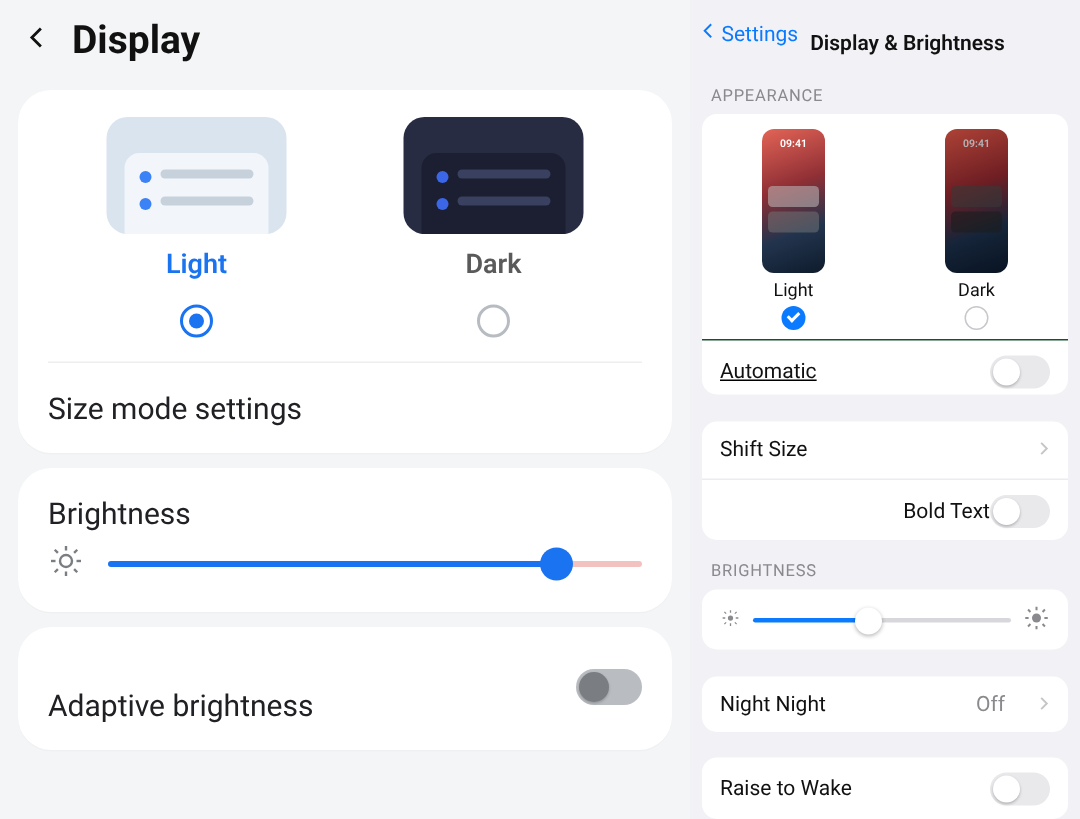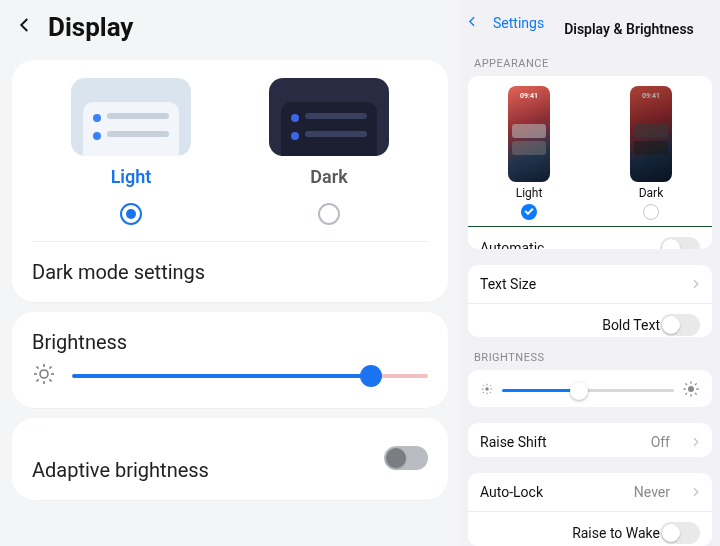--- a/index.html
+++ b/index.html
@@ -78,21 +78,21 @@
     width:44px; height:24px; border-radius:12px; background:#c7c9cb; position:relative;
   }
   .switch::after { content:""; position:absolute; width:20px; height:20px; border-radius:50%; background:#fff; top:2px; left:2px; box-shadow:0 1px 2px rgba(0,0,0,.2);}
   .switch.off-grey { background:#b9bcc0; }
   .switch.off-grey::after { left:2px; background:#7a7e82; }
 
   
   .right {
     width: 260px; height:546px; background:#f2f2f6; display:flex; flex-direction:column; font-size:13px;
   }
-  .ios-nav { display:flex; align-items:center; padding:8px 8px 6px 6px; gap:14px; }
+  .ios-nav { display:flex; align-items:center; padding:8px 8px 6px 6px; gap:2px; }
   .ios-nav .back svg { width:13px; height:13px; stroke:#0a7aff; stroke-width:2.4; fill:none; }
   .ios-nav .back-label { color:#0a7aff; font-size:14px; margin-right:6px; }
   .ios-nav .title { font-weight:600; color:#111; font-size:14px;margin-top:13px; }
 
   .ios-section-header { color:#8a8a8e; font-size:11px; letter-spacing:0.5px; padding: 14px 14px 6px 14px; text-transform:uppercase; }
 
   .ios-card { background:#fff; margin:0 8px; border-radius:10px; overflow:hidden; }
 
   .ios-appearance { display:flex; padding:10px 0 6px 0; }
   .ios-appearance .opt { flex:1; display:flex; flex-direction:column; align-items:center; gap:4px; }
@@ -173,21 +173,21 @@
 
     <div class="radio-row">
       <div class="radio-cell">
           <div class="radio selected"></div>
         </div>
       <div class="radio-cell">
           <div class="radio unselected"></div>
         </div>
     </div>
 
-    <div class="row-link">Dark mode settings</div>
+    <div class="row-link">Size mode settings</div>
   </div>
 
   <div class="card">
     <div class="section-title">Brightness</div>
     <div class="slider-row">
       <span class="sun-icon">
         <svg viewBox="0 0 24 24" fill="none" stroke="#7a7e82" stroke-width="1.6">
           <circle cx="12" cy="12" r="4"></circle>
           <line x1="12" y1="2" x2="12" y2="5"></line>
             <line x1="12" y1="19" x2="12" y2="22"></line>
@@ -249,21 +249,21 @@
     </div>
     <div class="ios-row" style="border-top:1px solid #14532d;text-decoration:underline;">
       <span class="label">Automatic</span>
       <div class="ios-switch"></div>
     </div>
   </div>
 
   <div class="spacer18"></div>
   <div class="ios-card">
     <div class="ios-row">
-      <span class="label">Text Size</span>
+      <span class="label">Shift Size</span>
       <span class="value">
           <span class="chev"><svg viewBox="0 0 10 16">
               <polyline points="2 2 8 8 2 14"></polyline>
             </svg></span>
         </span>
     </div>
     <div class="ios-row">
       <span class="label">Bold Text</span>
       <div class="ios-switch"></div>
     </div>
@@ -304,40 +304,31 @@
               <line x1="17.4" y1="6.6" x2="19.5" y2="4.5"></line>
           </g>
           </svg>
       </span>
     </div>
   </div>
 
   <div class="spacer18"></div>
   <div class="ios-card">
     <div class="ios-row">
-      <span class="label">Raise Shift</span>
+      <span class="label">Night Night</span>
       <span class="value">
         <span>Off</span>
         <span class="chev"><svg viewBox="0 0 10 16">
               <polyline points="2 2 8 8 2 14"></polyline>
             </svg></span>
       </span>
     </div>
   </div>
 
   <div class="spacer18"></div>
   <div class="ios-card">
     <div class="ios-row">
-      <span class="label">Auto-Lock</span>
-      <span class="value">
-        <span>Never</span>
-        <span class="chev"><svg viewBox="0 0 10 16">
-              <polyline points="2 2 8 8 2 14"></polyline>
-            </svg></span>
-      </span>
-    </div>
-    <div class="ios-row">
       <span class="label">Raise to Wake</span>
       <div class="ios-switch"></div>
     </div>
   </div>
 
 </div>
 
 </body></html>

